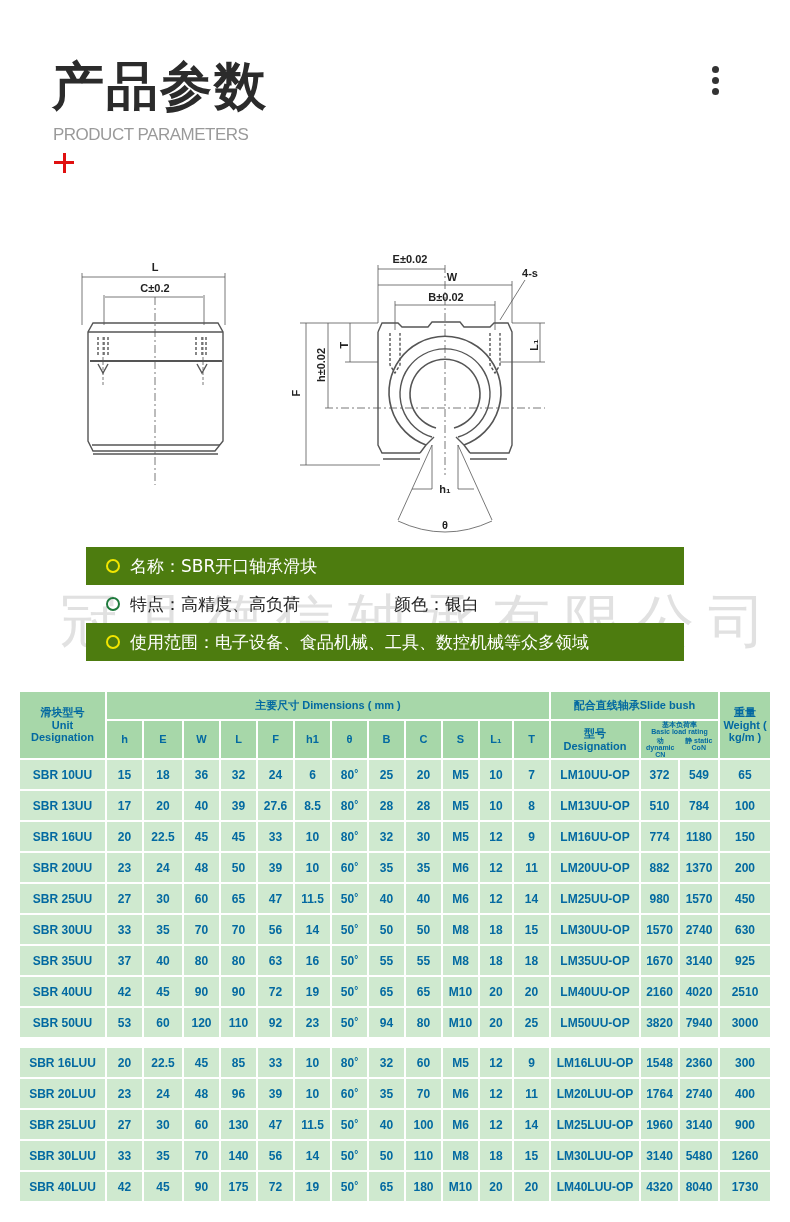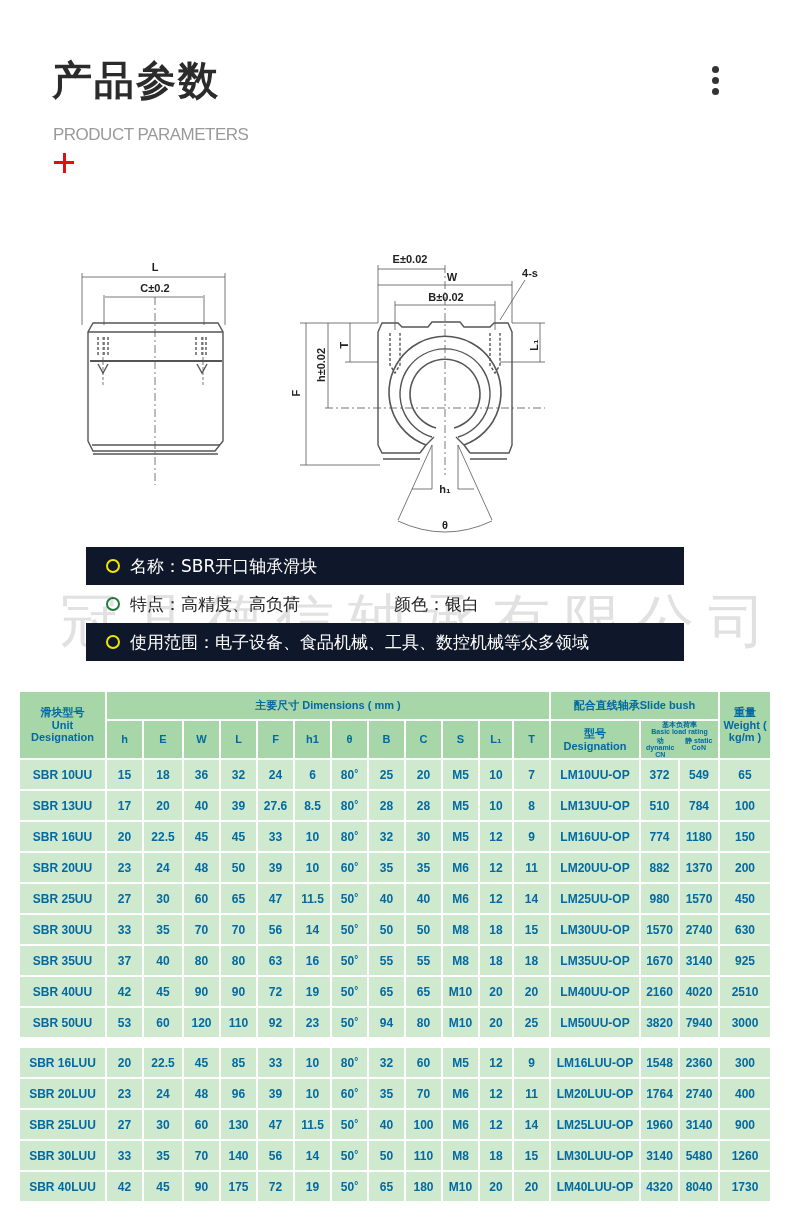--- a/index.html
+++ b/index.html
@@ -1,27 +1,27 @@
 <!DOCTYPE html>
 <html><head>
 <meta charset="utf-8">
 <style>
   html, body { margin:0; padding:0; background:#ffffff; }
   body { width:790px; height:1222px; position:relative; overflow:hidden; font-family:"DejaVu Sans", sans-serif; color:#222; }
-  .title { position:absolute; left:52px; top:60px; font-size:40px; font-weight:bold; color:#2b2b2b; letter-spacing:2px; line-height:1; }
+  .title { position:absolute; left:52px; top:60px; font-size:52px; font-weight:bold; color:#2b2b2b; letter-spacing:2px; line-height:1; }
   .subtitle { position:absolute; left:53px; top:125px; font-family:"Liberation Sans", sans-serif; font-size:17px; color:#9a9a9a; letter-spacing:-0.5px; }
   .plus { position:absolute; left:54px; top:153px; width:20px; height:20px; }
   .plus::before { content:""; position:absolute; left:0; top:8px; width:20px; height:3px; background:#e01010; }
   .plus::after { content:""; position:absolute; left:8.5px; top:0; width:3px; height:20px; background:#e01010; }
   .menu-dots { position:absolute; left:708px; top:66px; width:14px; height:32px; }
   .menu-dots span { display:block; width:7px; height:7px; border-radius:50%; background:#333; margin:0 auto 4px; }
   .drawing { position:absolute; left:60px; top:245px; width:660px; height:290px; }
 
   .info-row { position:absolute; left:86px; width:598px; height:38px; display:flex; align-items:center; font-size:17px; }
-  .info-row.green { background:#0f172a; color:#fff; }
+  .info-row.green { background:#4d7c0f; color:#fff; }
   .info-row.white { background:transparent; color:#222; }
   .info-row .bullet { width:10px; height:10px; border:2px solid #f2e600; border-radius:50%; margin:0 10px 0 20px; flex-shrink:0; }
   .info-row.white .bullet { border-color:#1f7a3d; }
   .info-row .gap { width:94px; }
   .watermark { position:absolute; left:60px; top:583px; font-size:58px; color:rgba(170,170,170,0.35); letter-spacing:14px; white-space:nowrap; font-family:"DejaVu Sans", sans-serif; font-weight:400; pointer-events:none; }
 
   table.spec { position:absolute; left:18px; border-collapse:separate; border-spacing:2px; font-family:"Liberation Sans", sans-serif; font-weight:bold; font-size:12px; color:#0369a1; table-layout:fixed; }
   table.spec td, table.spec th { background:#cfe9cf; text-align:center; padding:0; }
   table.spec th { background:#a7d7a9; font-size:11px; line-height:1.15; }
   table.spec td { height:29px; }

